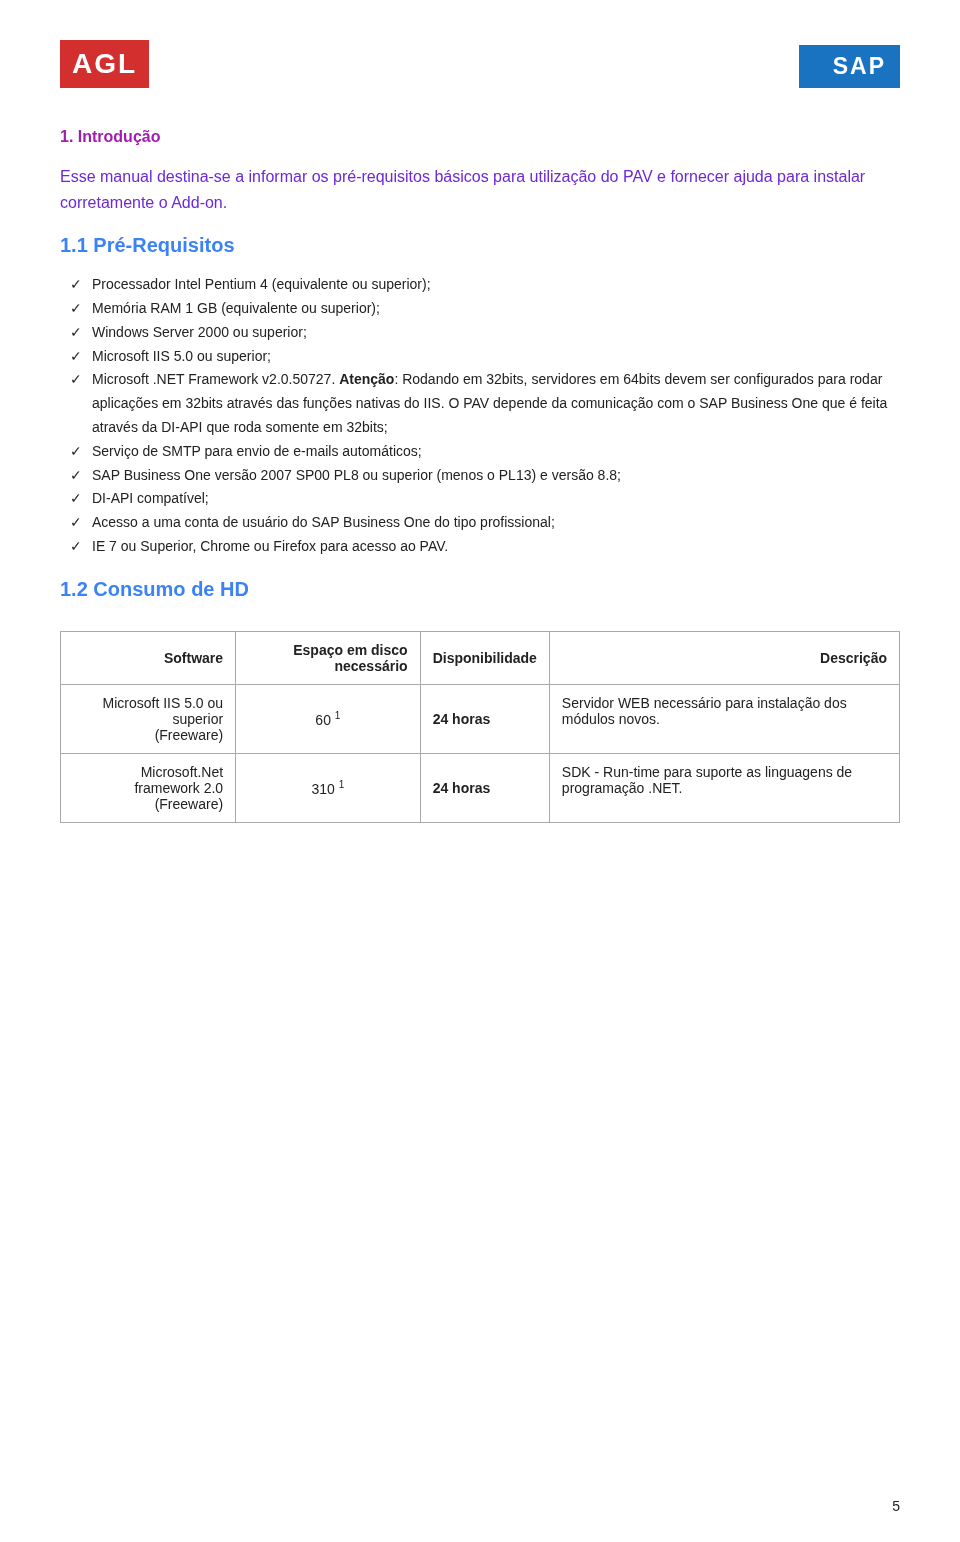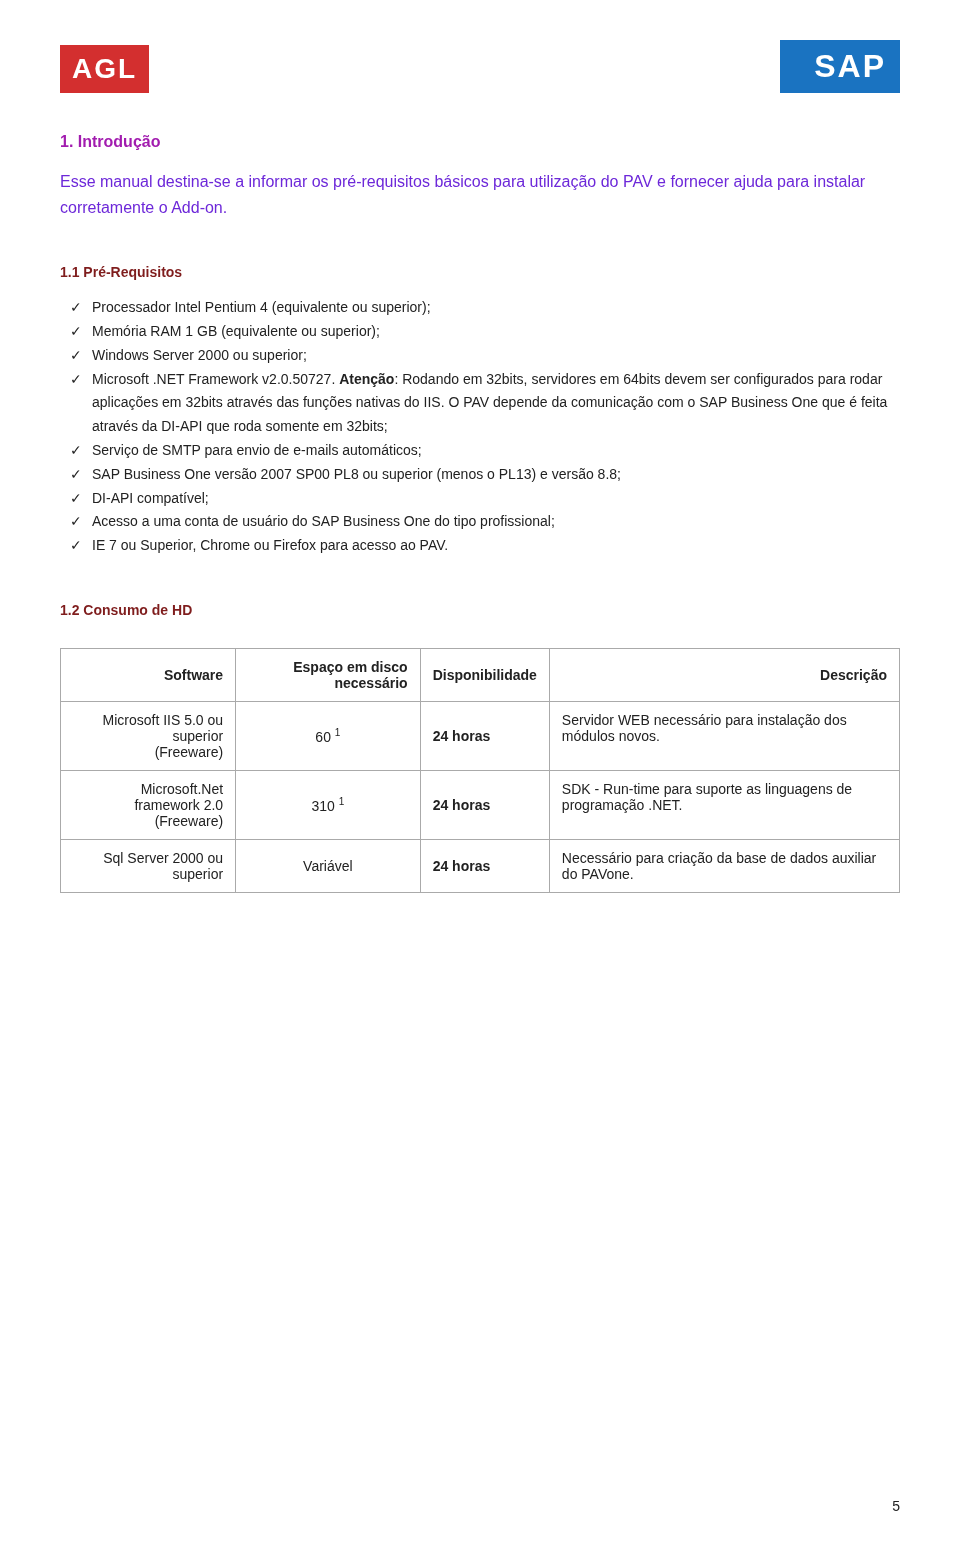--- a/index.html
+++ b/index.html
@@ -49,21 +49,21 @@
     }
     
     .sap-logo-box {
       background: #1a73c1;
       padding: 8px 14px;
       display: flex;
       align-items: center;
       justify-content: center;
     }
     .sap-letter {
-      font-size: 32px;
+      font-size: 23px;
       font-weight: 900;
       color: #ffffff;
       font-family: Arial Black, Arial, sans-serif;
       letter-spacing: 2px;
       margin-left: 20px;
     }
 
     
     .section-title {
       font-size: 16px;
@@ -151,25 +151,25 @@
     }
     
     .page-number {
       position: absolute;
       bottom: 28px;
       right: 60px;
       font-size: 14px;
       color: #222222;
     }
     .subsection-title {
-      font-size: 14px;
-      font-weight: bold;
-      color: #7f1d1d;
+      font-size: 20px;
+      font-weight: bold;
+      color: #3b82f6;
       margin-bottom: 16px;
-      margin-top: 44px;
+      margin-top: 19px;
     }
   </style>
 </head>
 <body>
 
 <div class="page">
 
   <div class="header">
     <div class="agl-logo-box">
       <span class="agl-letter">AGL</span>
@@ -182,20 +182,21 @@
   <div class="section-title">1. Introdução</div>
 
   <p class="body-text">Esse manual destina-se a informar os pré-requisitos básicos para utilização do PAV e fornecer ajuda para instalar corretamente o Add-on.</p>
 
   <div class="subsection-title">1.1 Pré-Requisitos</div>
 
   <ul class="checklist">
     <li>Processador Intel Pentium 4 (equivalente ou superior);</li>
     <li>Memória RAM 1 GB (equivalente ou superior);</li>
     <li>Windows Server 2000 ou superior;</li>
+    <li>Microsoft IIS 5.0 ou superior;</li>
     <li>Microsoft .NET Framework v2.0.50727. <span class="bold-text">Atenção</span>: Rodando em 32bits, servidores em 64bits devem ser configurados para rodar aplicações em 32bits através das funções nativas do IIS. O PAV depende da comunicação com o SAP Business One que é feita através da DI-API que roda somente em 32bits;</li>
     <li>Serviço de SMTP para envio de e-mails automáticos;</li>
     <li>SAP Business One versão 2007 SP00 PL8 ou superior (menos o PL13) e versão 8.8;</li>
     <li>DI-API compatível;</li>
     <li>Acesso a uma conta de usuário do SAP Business One do tipo profissional;</li>
     <li>IE 7 ou Superior, Chrome ou Firefox para acesso ao PAV.</li>
   </ul>
 
   <div class="subsection-title">1.2 Consumo de HD</div>
 
@@ -215,25 +216,19 @@
           <td class="col-disk">60 <sup>1</sup></td>
           <td class="col-avail">24 horas</td>
           <td class="col-desc">Servidor WEB necessário para instalação dos módulos novos.</td>
         </tr>
         <tr>
           <td class="col-software">Microsoft.Net framework 2.0<br>(Freeware)</td>
           <td class="col-disk">310 <sup>1</sup></td>
           <td class="col-avail">24 horas</td>
           <td class="col-desc">SDK - Run-time para suporte as linguagens de programação .NET.</td>
         </tr>
-        <tr>
-          <td class="col-software">Sql Server 2000 ou superior</td>
-          <td class="col-disk">Variável</td>
-          <td class="col-avail">24 horas</td>
-          <td class="col-desc">Necessário para criação da base de dados auxiliar do PAVone.</td>
-        </tr>
       </tbody>
     </table>
   </div>
 
   <div class="page-number">5</div>
 
 </div>
 
 </body></html>

